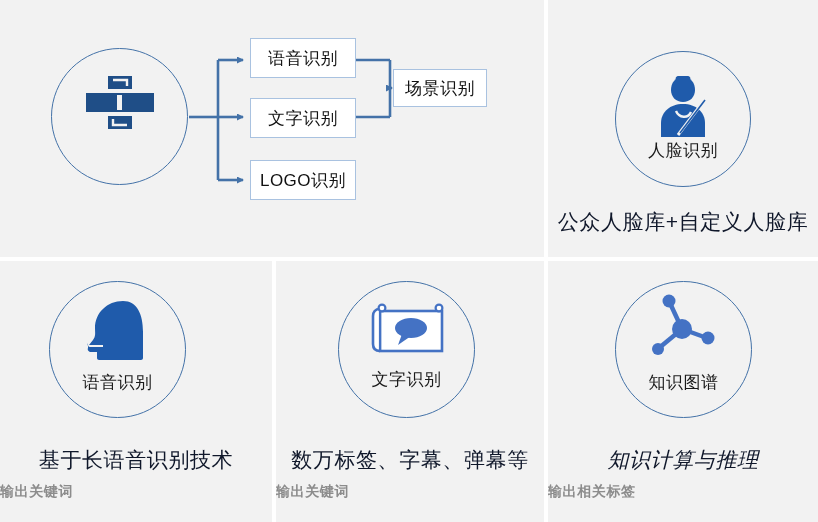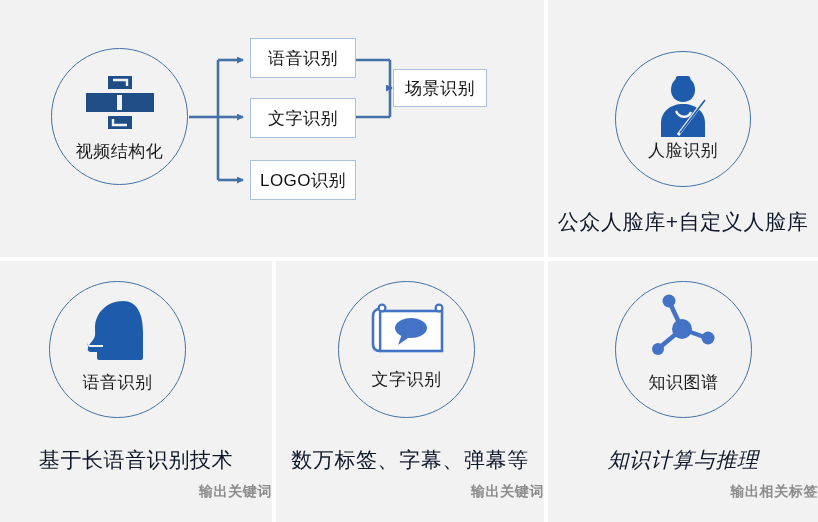--- a/index.html
+++ b/index.html
@@ -54,21 +54,21 @@
     width: 100%;
     text-align: center;
     color: #0f172a;
     font-size: 21px;
     letter-spacing: 0.6px;
     white-space: nowrap;
   }
   .caption-sub {
     position: absolute;
     width: 100%;
-    text-align: right;
+    text-align: left;
     color: #8c8c8c;
     font-size: 14px;
     font-weight: bold;
     letter-spacing: 0.6px;
     white-space: nowrap;
   }
 
   
   .flow-box {
     position: absolute;
@@ -103,21 +103,20 @@
 
     <svg class="icon-svg" style="left:86px; top:76px;" width="68" height="54" viewBox="0 0 68 54">
       <rect x="22" y="0" width="24" height="13" fill="#1f4e87"></rect>
       <rect x="0" y="17" width="68" height="19" fill="#1f4e87"></rect>
       <rect x="22" y="40" width="24" height="13" fill="#1f4e87"></rect>
       <path d="M27 4 H41 V10" fill="none" stroke="#f2f2f2" stroke-width="2.4"></path>
       <path d="M41 49 H27 V43" fill="none" stroke="#f2f2f2" stroke-width="2.4"></path>
       <rect x="31" y="19" width="5" height="15" fill="#f2f2f2"></rect>
     </svg>
 
-    <div class="circle-label" style="left:51px; top:140px; width:137px;">视频结构化</div>
 
     <svg class="flow-svg" width="544" height="257" viewBox="0 0 544 257">
       <defs>
         <marker id="arrowBlue" markerWidth="7" markerHeight="7" refX="6" refY="3.5" orient="auto" markerUnits="userSpaceOnUse">
           <path d="M0,0 L7,3.5 L0,7 z" fill="#4472a8"></path>
         </marker>
       </defs>
       <g stroke="#4472a8" stroke-width="2.6" fill="none">
 
         <path d="M189 117 H218"></path>

